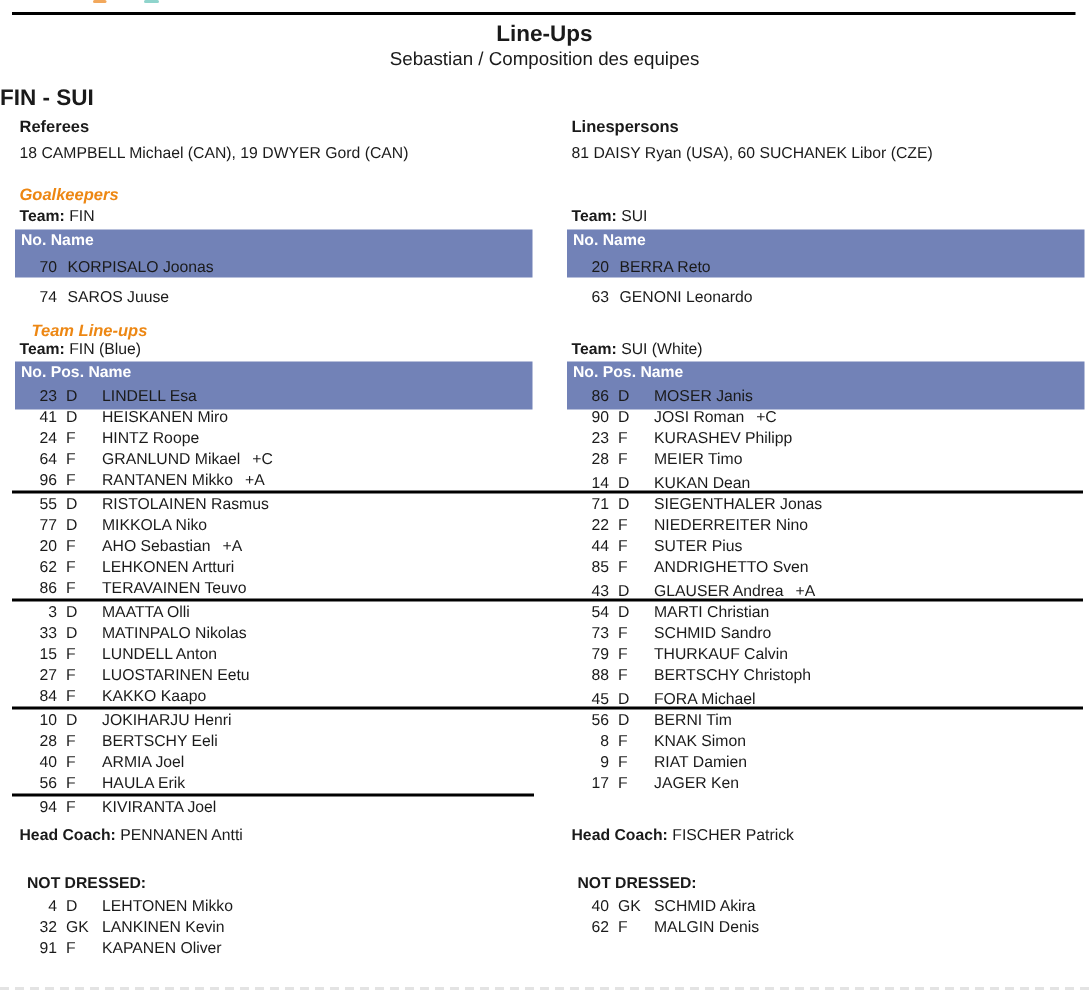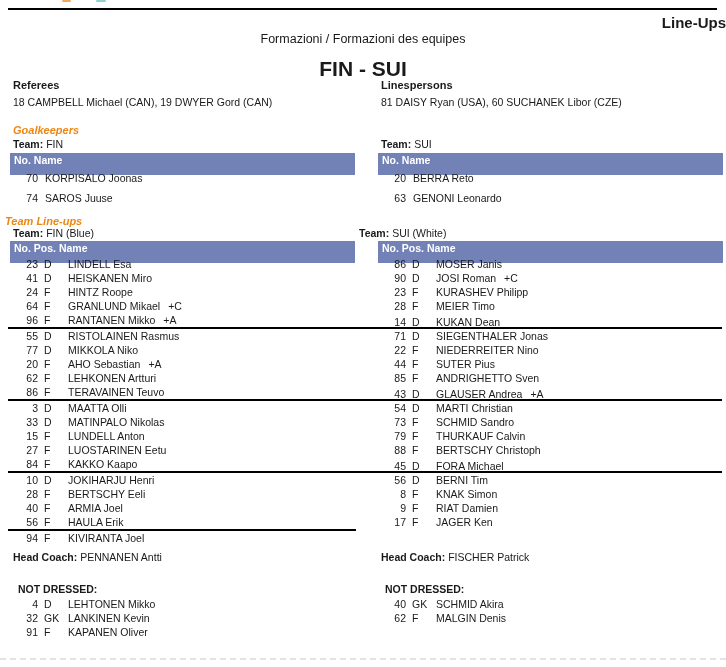--- a/index.html
+++ b/index.html
@@ -8,41 +8,41 @@
   .abs { position:absolute; }
   .b { font-weight:bold; }
 
   .logo-speck { position:absolute; top:0; height:2px; border-radius:1px; }
   .s1 { left:62px; width:9px; background:#f2a85c; }
   .s2 { left:96px; width:10px; background:#8fd4cc; }
 
   .top-rule { position:absolute; left:8px; right:9px; top:8px; height:2px; background:#000; }
   .bottom-rule { position:absolute; left:0; right:0; top:658px; height:0; border-top:2px dashed #e3e3e3; }
 
-  .title    { position:absolute; left:0; right:0; top:14px; text-align:right; font-size:15px; font-weight:bold; }
+  .title    { position:absolute; left:0; right:0; top:14px; text-align:center; font-size:15px; font-weight:bold; }
   .subtitle { position:absolute; left:0; right:0; top:32px; text-align:center; font-size:12.5px; }
-  .match    { position:absolute; left:0; right:0; top:57px; text-align:center; font-size:21px; font-weight:bold; }
+  .match    { position:absolute; left:0; right:0; top:57px; font-size:15px; font-weight:bold; }
 
   .officials-left  { left:13px;  top:79px; }
   .officials-right { left:381px; top:79px; }
   .officials-block .lbl { font-size:11px; font-weight:bold; }
   .officials-block .val { font-size:10.5px; margin-top:5px; }
 
   .orange { color:#ed8713; font-weight:bold; font-size:11px;font-style:italic; }
   .gk-heading     { left:13px; top:124px; }
-  .lineup-heading { left:5px; top:215px; }
+  .lineup-heading { left:21px; top:215px; }
 
   .team-line { font-size:10.5px; }
   .team-line .b { margin-right:3px;margin-top:16px; }
   .gk-team-left  { left:13px;  top:138px; }
   .gk-team-right { left:381px; top:138px; }
   .lu-team-left  { left:13px;  top:227px; }
-  .lu-team-right { left:359px; top:227px; }
-
-  .bar { position:absolute; width:345px; height:22px; background:#7282b7; color:#ffffff;
+  .lu-team-right { left:381px; top:227px; }
+
+  .bar { position:absolute; width:345px; height:32px; background:#7282b7; color:#ffffff;
          font-size:10.5px; font-weight:bold; line-height:14px; padding-left:4px; box-sizing:border-box; }
   .gk-bar-left  { left:10px;  top:153px; }
   .gk-bar-right { left:378px; top:153px; }
   .lu-bar-left  { left:10px;  top:241px; }
   .lu-bar-right { left:378px; top:241px; }
 
   .rows { position:absolute; width:345px; font-size:10.5px; }
   .gk-rows-left  { left:10px;  top:169px; }
   .gk-rows-right { left:378px; top:169px; }
   .lu-rows-left  { left:10px;  top:257px; }
@@ -78,21 +78,21 @@
 </head>
 <body>
 
 <div class="page">
 
   <div class="logo-speck s1"></div>
   <div class="logo-speck s2"></div>
   <div class="top-rule"></div>
 
   <div class="title">Line-Ups</div>
-  <div class="subtitle">Formazioni / Formazioni des equipes</div>
+  <div class="subtitle">Sebastian / Composition des equipes</div>
   <div class="match">FIN - SUI</div>
 
   <div class="abs officials-block officials-left">
     <div class="lbl">Referees</div>
     <div class="val">18 CAMPBELL Michael (CAN), 19 DWYER Gord (CAN)</div>
   </div>
   <div class="abs officials-block officials-right">
     <div class="lbl">Linespersons</div>
     <div class="val">81 DAISY Ryan (USA), 60 SUCHANEK Libor (CZE)</div>
   </div>

